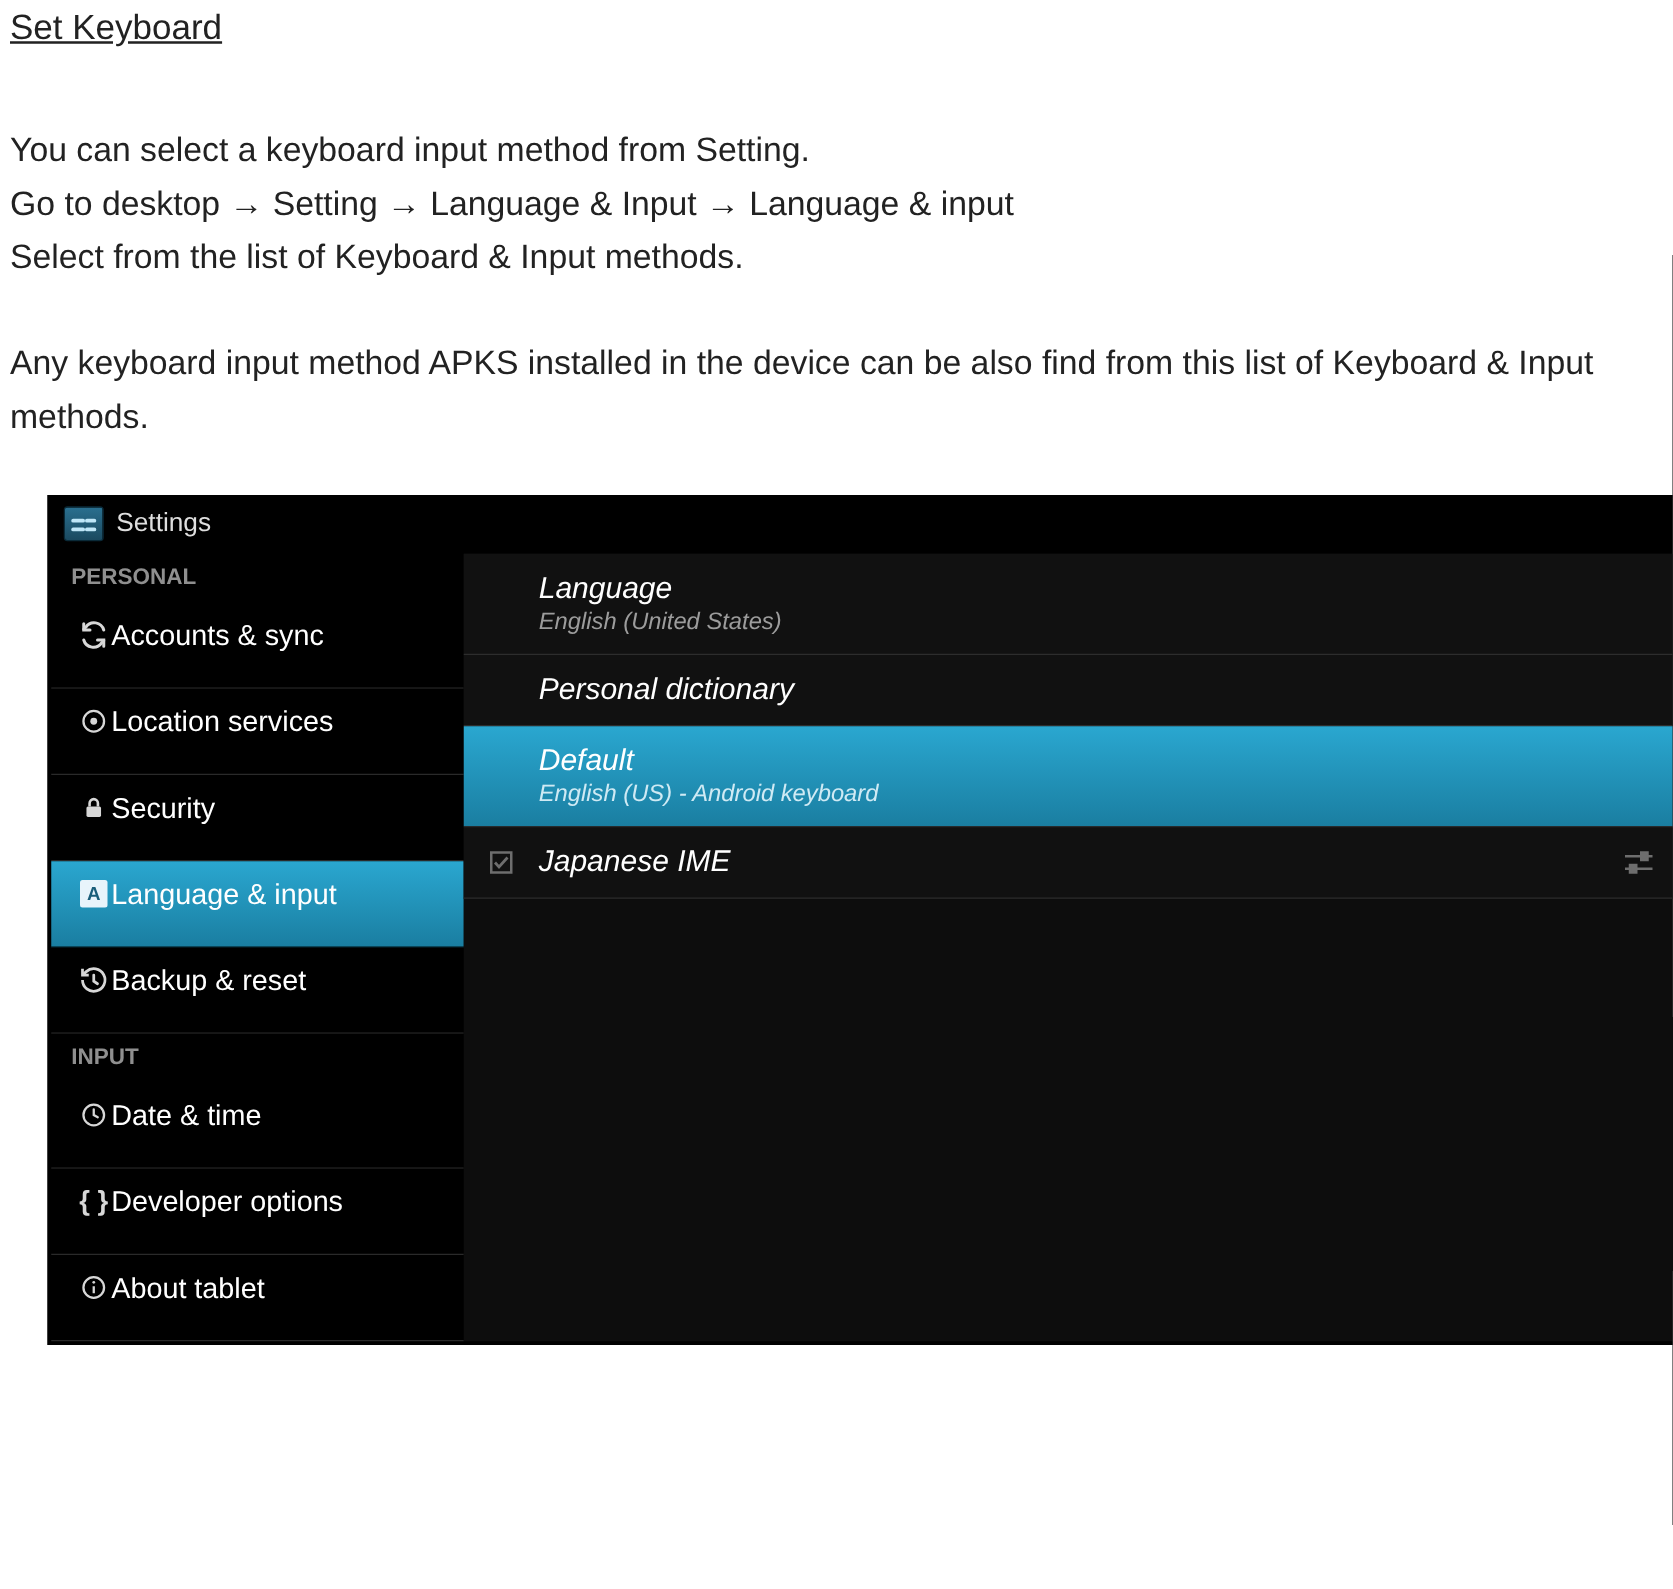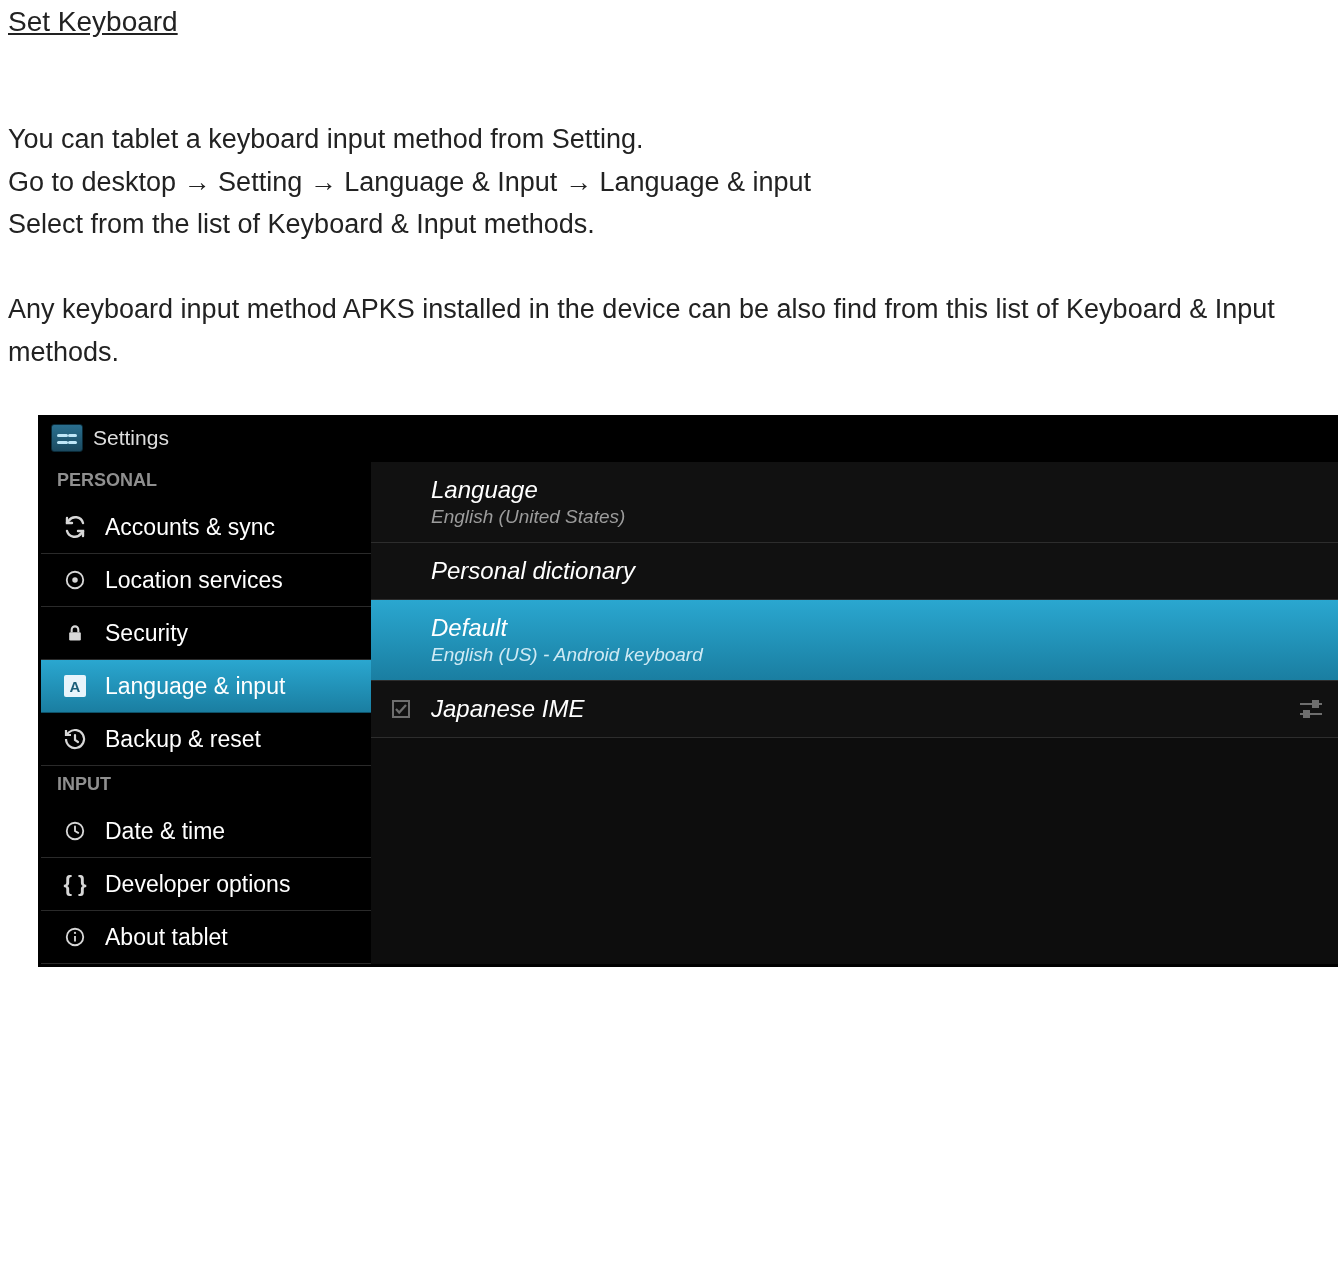--- a/index.html
+++ b/index.html
@@ -6,21 +6,21 @@
   body {
     width: 1338px;
     background: #fff;
     font-family: Verdana, Geneva, sans-serif;
     color: #222;
     padding: 6px 8px 30px 8px;
   }
   .doc-title {
     font-size: 28px;
     text-decoration: underline;
-    margin-bottom: 80px;
+    margin-bottom: 61px;
   }
   .doc-para {
     font-size: 27px;
     line-height: 1.58;
     margin-bottom: 42px;
   }
   .doc-para span { white-space: pre-wrap; }
   .arrow { font-family: "Segoe UI Symbol", Arial, sans-serif; }
 
   
@@ -64,22 +64,22 @@
   .grp-label {
     color:#8f8f8f;
     font-size:18px;
     font-weight:bold;
     padding: 8px 16px 10px 16px;
     background:#000;
   }
   .sb-item {
     display:flex;
     align-items:center;
-    gap:16px;
-    padding: 12px 12px 12px 20px;
+    gap:0;
+    padding: 12px 12px 28px 20px;
     border-bottom:1px solid #2a2a2a;
     color:#fff;
     font-size:23px;
     background:#000;
     cursor:pointer;
   }
   .sb-item .ic {
     width:28px; height:28px;
     display:flex; align-items:center; justify-content:center;
     color:#d7d7d7;
@@ -133,21 +133,21 @@
   .d-row.pad-left .txts { padding-left: 40px; }
 
   svg { display:block; }
 </style>
 </head>
 <body>
 
 <div class="doc-title">Set Keyboard</div>
 
 <div class="doc-para">
-  <span>You can tablet a keyboard input method from Setting.</span><br>
+  <span>You can select a keyboard input method from Setting.</span><br>
   <span>Go to desktop </span><span class="arrow">→</span><span> Setting </span><span class="arrow">→</span><span> Language &amp; Input </span><span class="arrow">→</span><span> Language &amp; input</span><br>
   <span>Select from the list of Keyboard &amp; Input methods.</span>
 </div>
 
 <div class="doc-para">
   <span>Any keyboard input method APKS installed in the device can be also find from this list of Keyboard &amp; Input methods.</span>
 </div>
 
 <div class="shot-wrap">
 

